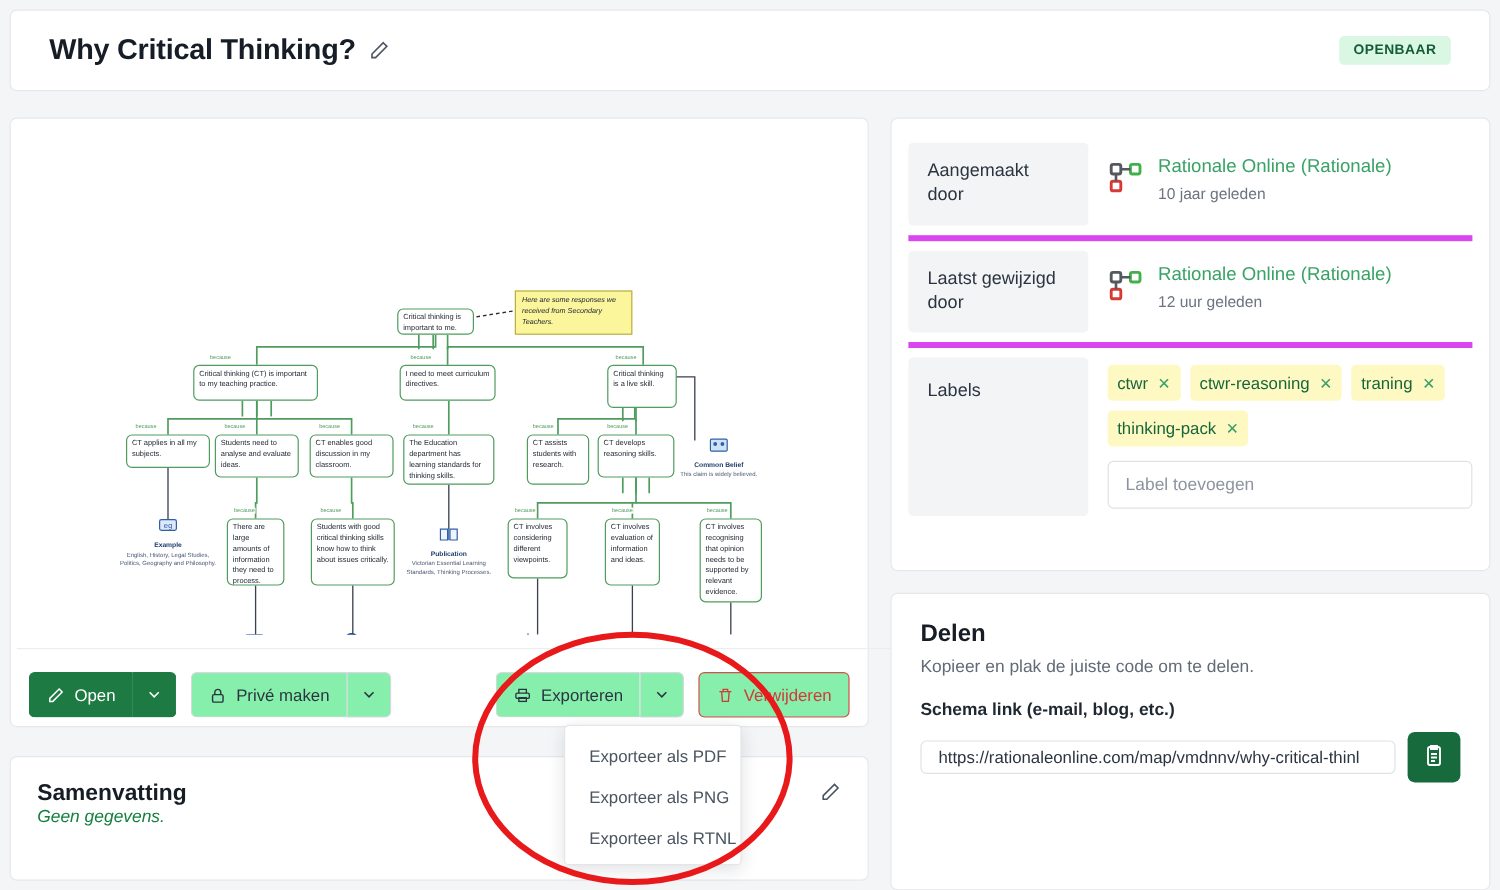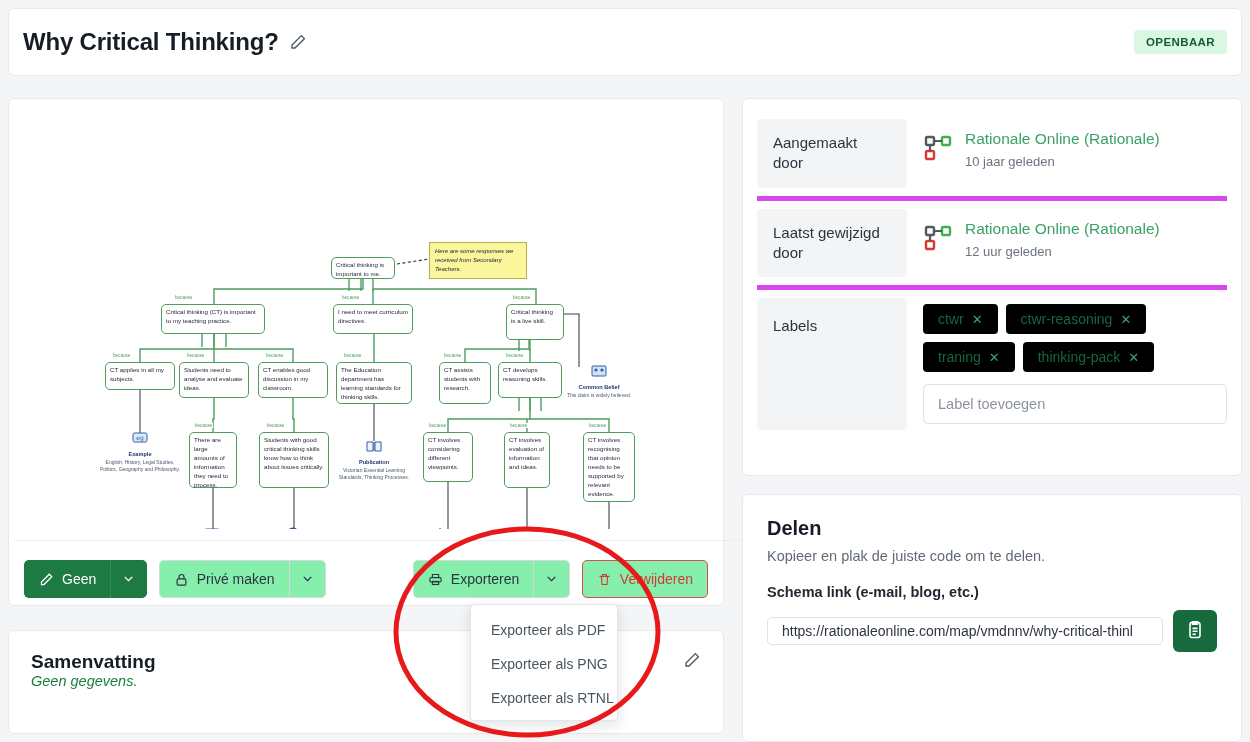--- a/index.html
+++ b/index.html
@@ -17,21 +17,21 @@
     background: #ffffff;
     border: 1px solid #e6e8eb;
     border-radius: 6px;
   }
 
   
   .header-card {
     position: absolute; left: 8px; top: 8px;
     width: 1234px; height: 68px;
     display: flex; align-items: center; justify-content: space-between;
-    padding: 0 14px;
+    padding: 0 32px;
     gap: 29px;
   }
   .title-wrap { display: flex; align-items: center; gap: 10px; }
   .page-title {
     font-size: 24px; font-weight: bold; color: #161d26;
     letter-spacing: -0.2px;
   }
   .edit-ico { width: 18px; height: 18px; color: #4a5560; cursor: pointer; }
   .badge-public {
     background: #d9f7e3; color: #145c36;
@@ -125,22 +125,22 @@
   .node-ico { width: 30px; height: 30px; flex: none; margin-top: 4px; }
   .user-link {
     font-size: 15.5px; color: #39a265; line-height: 1.3; cursor: pointer;
   }
   .ago { font-size: 13px; color: #6b7480; margin-top: 5px; }
 
   .labels-val { flex: 1; padding: 6px 0 6px 16px; }
   .tag-row { display: flex; flex-wrap: wrap; gap: 8px; }
   .tag {
     display: inline-flex; align-items: center; gap: 8px;
-    background: #000000; color: #17663b;
-    border-radius: 4px; padding: 7px 15px; font-size: 14px;
+    background: #fef9c3; color: #17663b;
+    border-radius: 4px; padding: 7px 8px; font-size: 14px;
   }
   .tag .x { color: #3da06b; font-size: 13px; cursor: pointer; }
   .label-input {
     margin-top: 12px; width: 100%; height: 40px;
     border: 1px solid #dfe2e6; border-radius: 5px;
     padding: 0 14px; font-size: 14.5px; color: #2c3440;
     font-family: "Liberation Sans", sans-serif; background: #fff;
   }
   .label-input::placeholder { color: #8c949e; }
 
@@ -386,21 +386,21 @@
   <div class="map-sep"></div>
 
   <div class="action-bar">
     <div class="split">
       <button class="btn btn-green">
         <span class="ico">
           <svg viewBox="0 0 24 24" fill="none" stroke="#fff" stroke-width="2" width="15" height="15">
               <path d="M16.5 3.5l4 4L8 20H4v-4L16.5 3.5z"></path>
             </svg>
         </span>
-        <span>Geen</span>
+        <span>Open</span>
       </button>
       <button class="btn btn-green caret">
         <span class="ico">
           <svg viewBox="0 0 24 24" fill="none" stroke="#fff" stroke-width="2.4" width="13" height="13">
               <path d="M5 9l7 7 7-7"></path>
             </svg>
         </span>
       </button>
     </div>
 

